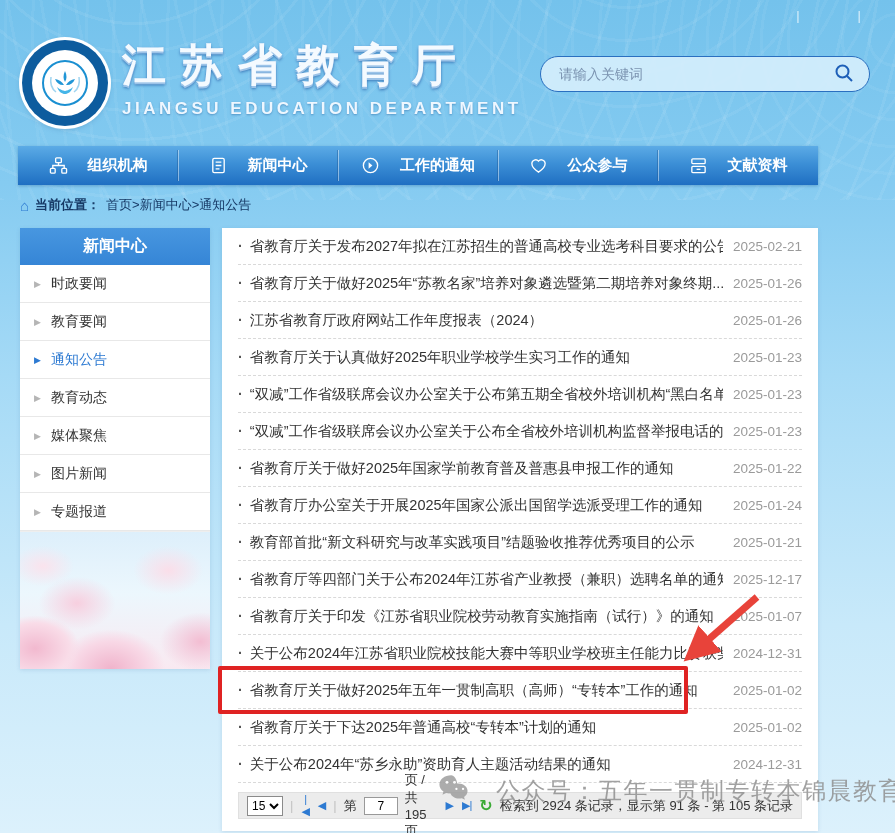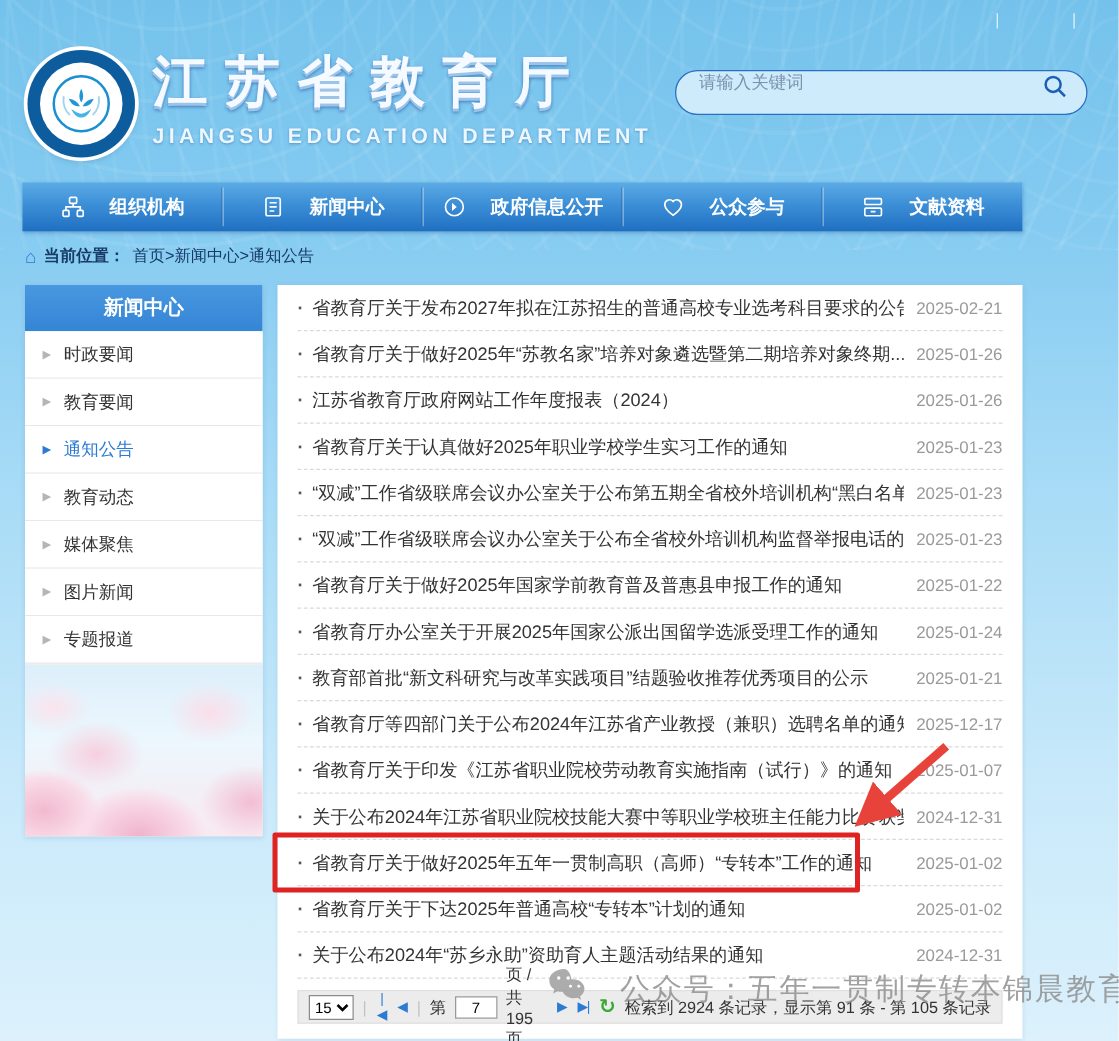--- a/index.html
+++ b/index.html
@@ -32,21 +32,21 @@
     display:flex; align-items:center; justify-content:center; }
   .title-block { position:absolute; left:122px; top:6px; }
   .site-title { font-size:44px; font-weight:bold; letter-spacing:14px; color:#f4faff;
     text-shadow:0 2px 0 #9cc3e8, 0 3px 3px #3a78b8, 0 0 2px #6ea9dd; white-space:nowrap; }
   .site-sub { margin-top:4px; font-size:17px; font-weight:bold; letter-spacing:3.5px; color:#eef7ff;
     text-shadow:0 1px 2px rgba(40,100,160,0.5); }
 
   
   .search-box { position:absolute; right:25px; top:26px; width:330px; height:36px;
     border:1px solid #2a6fc0; border-radius:18px; background:rgba(214,238,252,0.9);
-    display:flex; align-items:flex-start; padding:0 12px 0 18px; }
+    display:flex; align-items:center; padding:0 12px 0 18px; }
   .search-input { flex:1; border:none; outline:none; background:transparent; font-size:14px; color:#33557d; }
   .search-input::placeholder { color:#7b93b0; }
   .search-btn { width:26px; height:26px; border:none; background:transparent; cursor:pointer;
     display:flex; align-items:center; justify-content:center; }
 
   
   .nav { position:absolute; left:18px; top:146px; width:800px; height:39px; display:flex;
     background:linear-gradient(180deg,#5cabe6 0%,#3c8fd6 45%,#1f6fc2 100%);
     box-shadow:0 1px 3px rgba(20,80,140,0.35); z-index:3; }
   .nav-item { flex:1; display:flex; align-items:center; justify-content:center; gap:20px;
@@ -181,21 +181,21 @@
         </span>
         <span>新闻中心</span>
       </div>
       <div class="nav-item">
         <span class="nav-ic">
           <svg viewBox="0 0 20 20" fill="none" stroke="#fff" stroke-width="1.4">
             <circle cx="10" cy="10" r="7.5"></circle>
             <path d="M8 6.5l4 3.5-4 3.5z" fill="#fff" stroke="none"></path>
           </svg>
         </span>
-        <span>政府信息公开</span>
+        <span>工作的通知</span>
       </div>
       <div class="nav-item">
         <span class="nav-ic">
           <svg viewBox="0 0 20 20" fill="none" stroke="#fff" stroke-width="1.4">
             <path d="M10 17s-7-4.4-7-9a4 4 0 0 1 7-2.6A4 4 0 0 1 17 8c0 4.6-7 9-7 9z"></path>
           </svg>
         </span>
         <span>公众参与</span>
       </div>
       <div class="nav-item">

